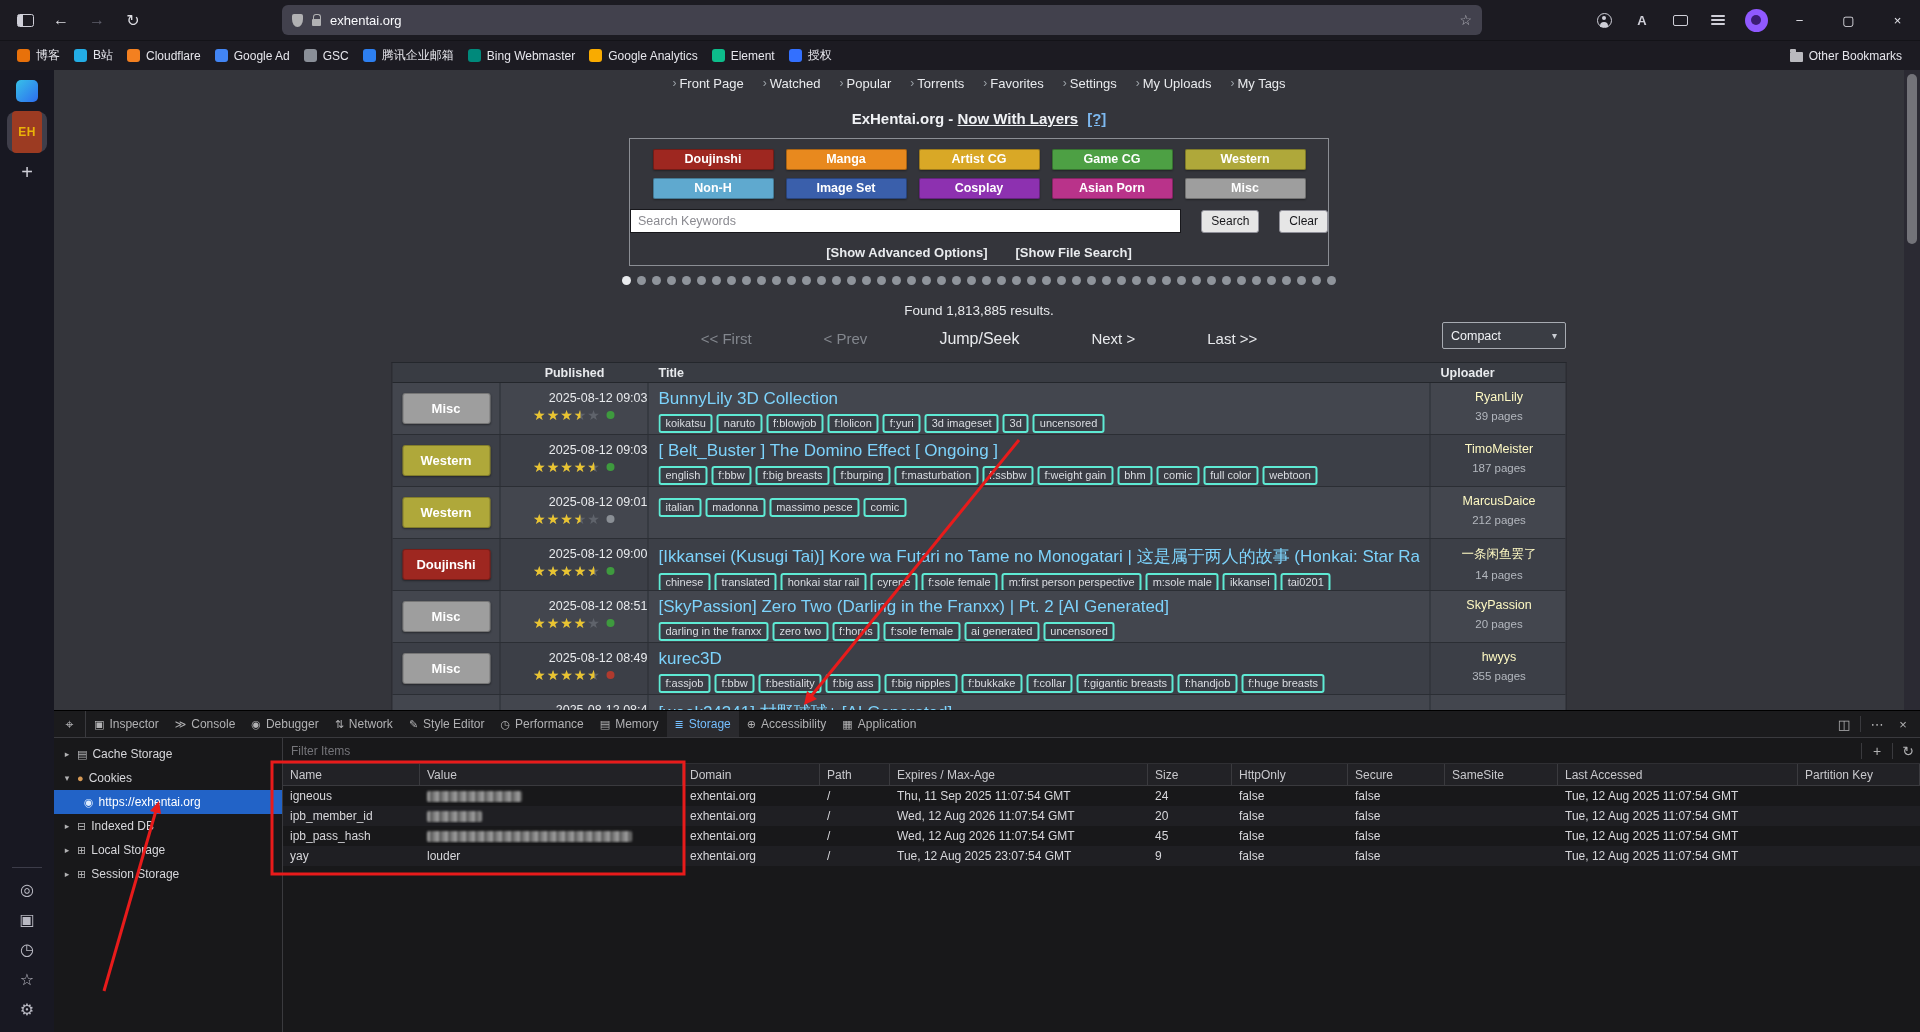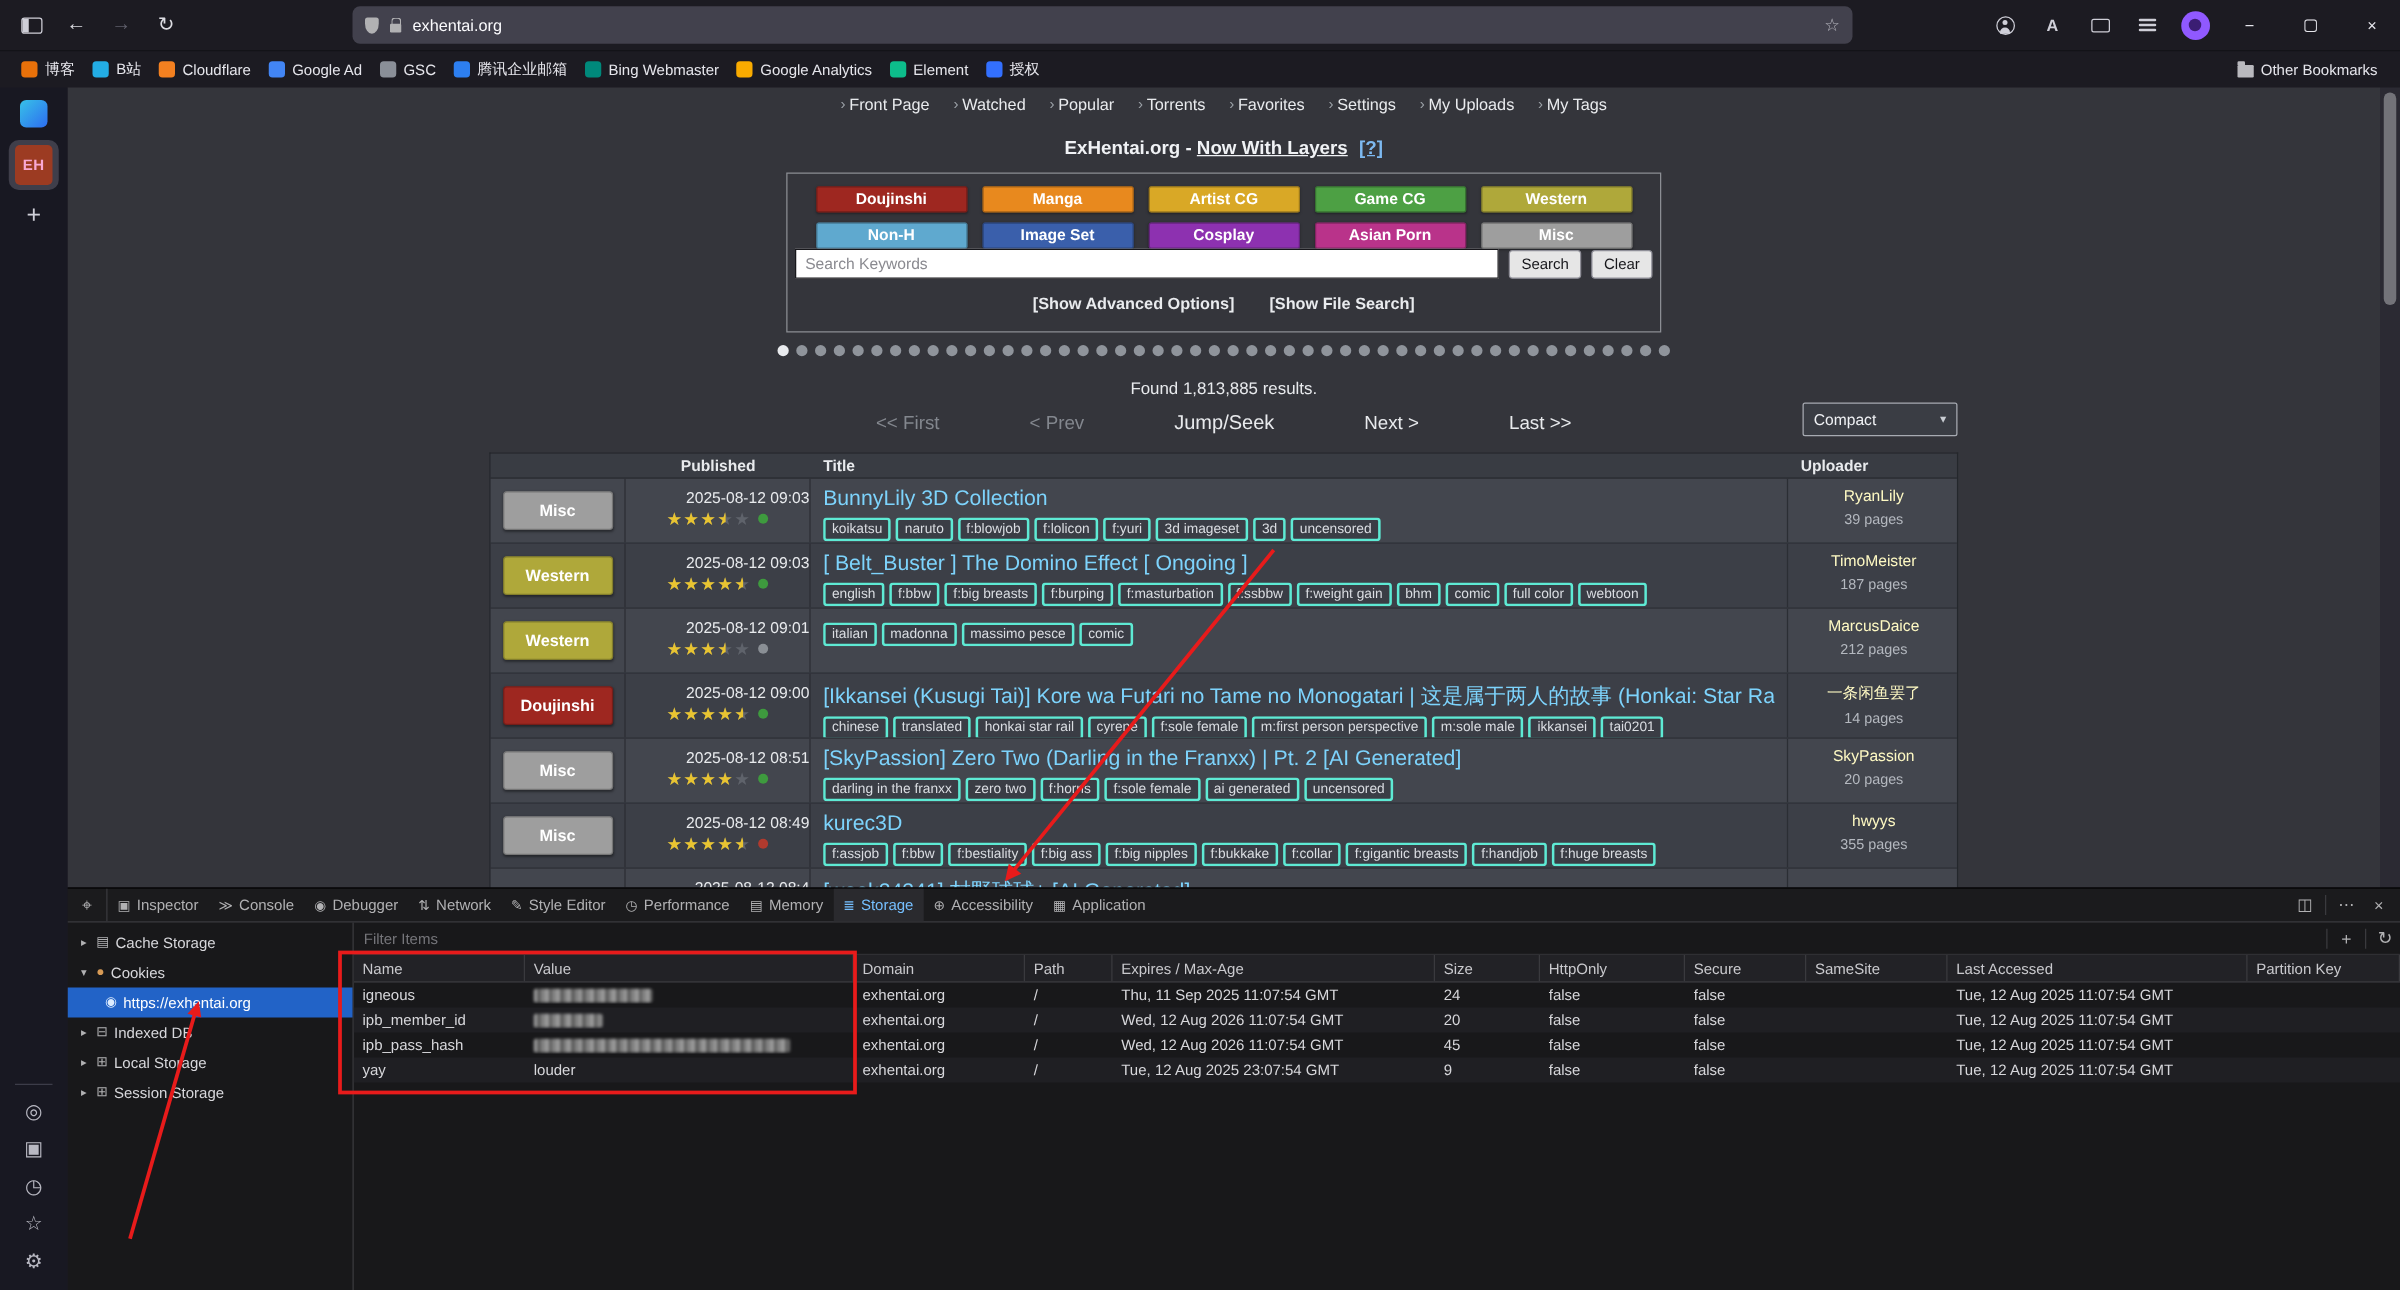--- a/index.html
+++ b/index.html
@@ -35,21 +35,21 @@
 .bm-item{display:flex;align-items:center;gap:6px;padding:3px 7px;border-radius:4px;font-size:12px;color:#e6e6ec;white-space:nowrap}
 .bm-fav{width:13px;height:13px;border-radius:3px;flex:0 0 auto}
 .otherbm{margin-left:auto;display:flex;align-items:center;gap:6px;font-size:12px;color:#e6e6ec;padding-right:8px}
 .folder{width:13px;height:10px;background:#b9b9be;border-radius:1px;position:relative;margin-top:2px}
 .folder::before{content:'';position:absolute;top:-3px;left:0;width:6px;height:3px;background:#b9b9be;border-radius:1px 1px 0 0}
 
 
 .vside{position:absolute;left:0;top:70px;bottom:0;width:54px;background:#181822;display:flex;flex-direction:column;align-items:center;padding-top:10px;z-index:5}
 .vtop-ico{width:22px;height:22px;border-radius:5px;background:linear-gradient(135deg,#37c1e8,#2d6df0)}
 .ehtab{width:40px;height:40px;margin-top:10px;background:#3f3e4a;border-radius:8px;display:flex;align-items:center;justify-content:center}
-.ehfav{width:30px;height:32px;background:#9c3b22;color:#f9a8d4;font-weight:bold;font-size:12px;border-radius:4px;display:flex;align-items:center;justify-content:center;letter-spacing:.5px}
+.ehfav{width:30px;height:42px;background:#9c3b22;color:#eab308;font-weight:bold;font-size:12px;border-radius:4px;display:flex;align-items:center;justify-content:center;letter-spacing:.5px}
 .newtab{margin-top:10px;font-size:20px;color:#cfcfd8;line-height:1}
 .vbottom{margin-top:auto;display:flex;flex-direction:column;align-items:center;gap:14px;padding-bottom:14px}
 .vs-div{width:30px;height:1px;background:#3c3c49}
 .vs-ico{font-size:16px;color:#b8b8c2;line-height:1}
 
 
 .page{position:absolute;left:54px;top:70px;width:1850px;height:640px;background:#34353b;overflow:hidden;color:#e8eaed}
 .pagescroll{position:absolute;right:0;top:70px;width:16px;height:640px;background:#2b2a33}
 .pagescroll .thumb{position:absolute;left:3px;right:3px;top:4px;height:170px;background:#737379;border-radius:6px}
 
@@ -57,21 +57,21 @@
 .pnav-item{display:flex;gap:3px;color:#e9ebee}
 .pnav-caret{color:#9aa0a6;font-size:12px}
 
 .ptitle{position:absolute;top:40px;left:0;right:0;text-align:center;font-size:15px;font-weight:bold;color:#f0f2f5}
 .ptitle .tlink{text-decoration:underline}
 .ptitle .thelp{color:#7db9f0;margin-left:9px;text-decoration:underline}
 
 .pbox{position:absolute;top:68px;left:50%;transform:translateX(-50%);width:700px;height:128px;border:1px solid #8b8e94;padding-top:10px}
 .cats{display:flex;flex-wrap:wrap;justify-content:center;gap:8px 12px;width:660px;margin:0 auto}
 .catbtn{width:121px;height:21px;line-height:21px;text-align:center;color:#fff;font-size:12.5px;font-weight:bold;border-radius:2px;box-shadow:inset 0 0 0 1px rgba(0,0,0,.28),0 1px 2px rgba(0,0,0,.35)}
-.searchrow{display:flex;justify-content:center;gap:8px;align-items:center}
+.searchrow{margin-top:10px;display:flex;gap:20px;align-items:center}
 .searchrow input{width:563px;height:24px;background:#fff;border:1px solid #17171b;color:#222;padding:0 7px;font-size:12.5px}
 .searchrow input::placeholder{color:#8a8a90}
 .formbtn{height:23px;padding:0 9px;background:#e6e6e6;color:#17171b;border:1px solid #8f8f98;border-radius:3px;font-size:12px;display:flex;align-items:center}
 .togglerow{margin-top:12px;display:flex;justify-content:center;gap:28px;font-size:13px;color:#e9ebee;font-weight:bold}
 
 .pdots{position:absolute;top:206px;left:0;right:0;display:flex;justify-content:center;gap:6px}
 .dot{width:9px;height:9px;border-radius:50%;background:#8f949b}
 .dot.active{background:#e9ebee}
 .presults{position:absolute;top:233px;left:0;right:0;text-align:center;font-size:13.5px}
 .ppager{position:absolute;top:260px;left:0;right:0;display:flex;justify-content:center;gap:72px;font-size:15px;align-items:flex-start}

